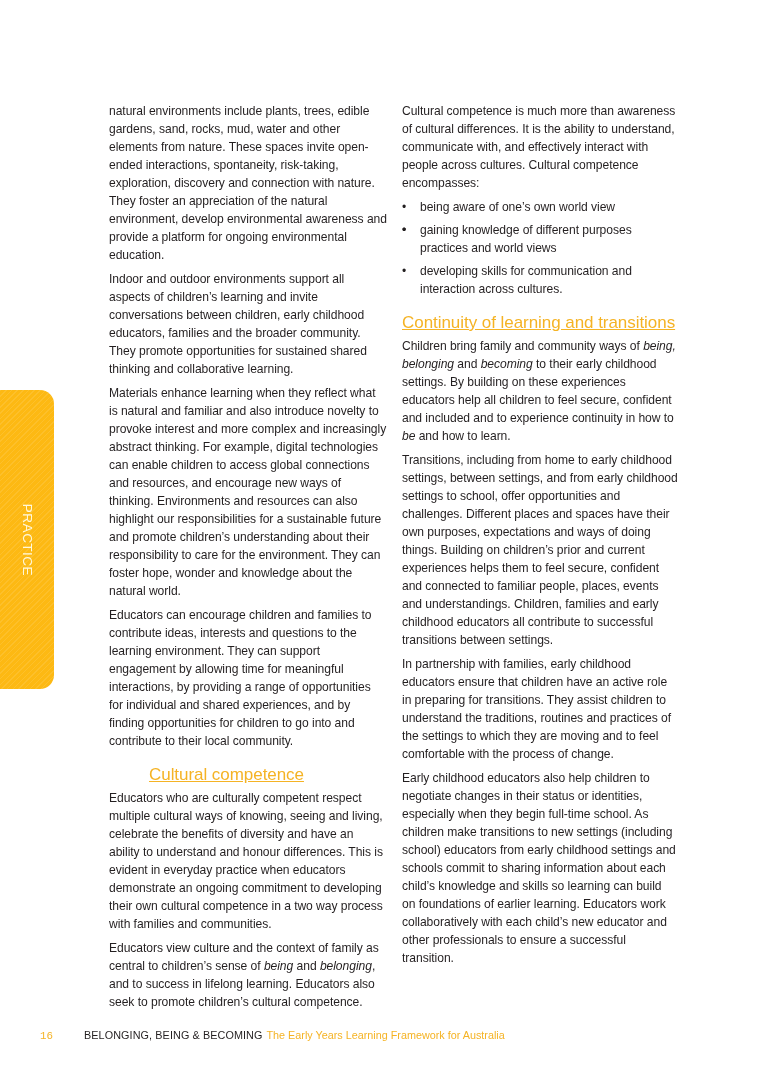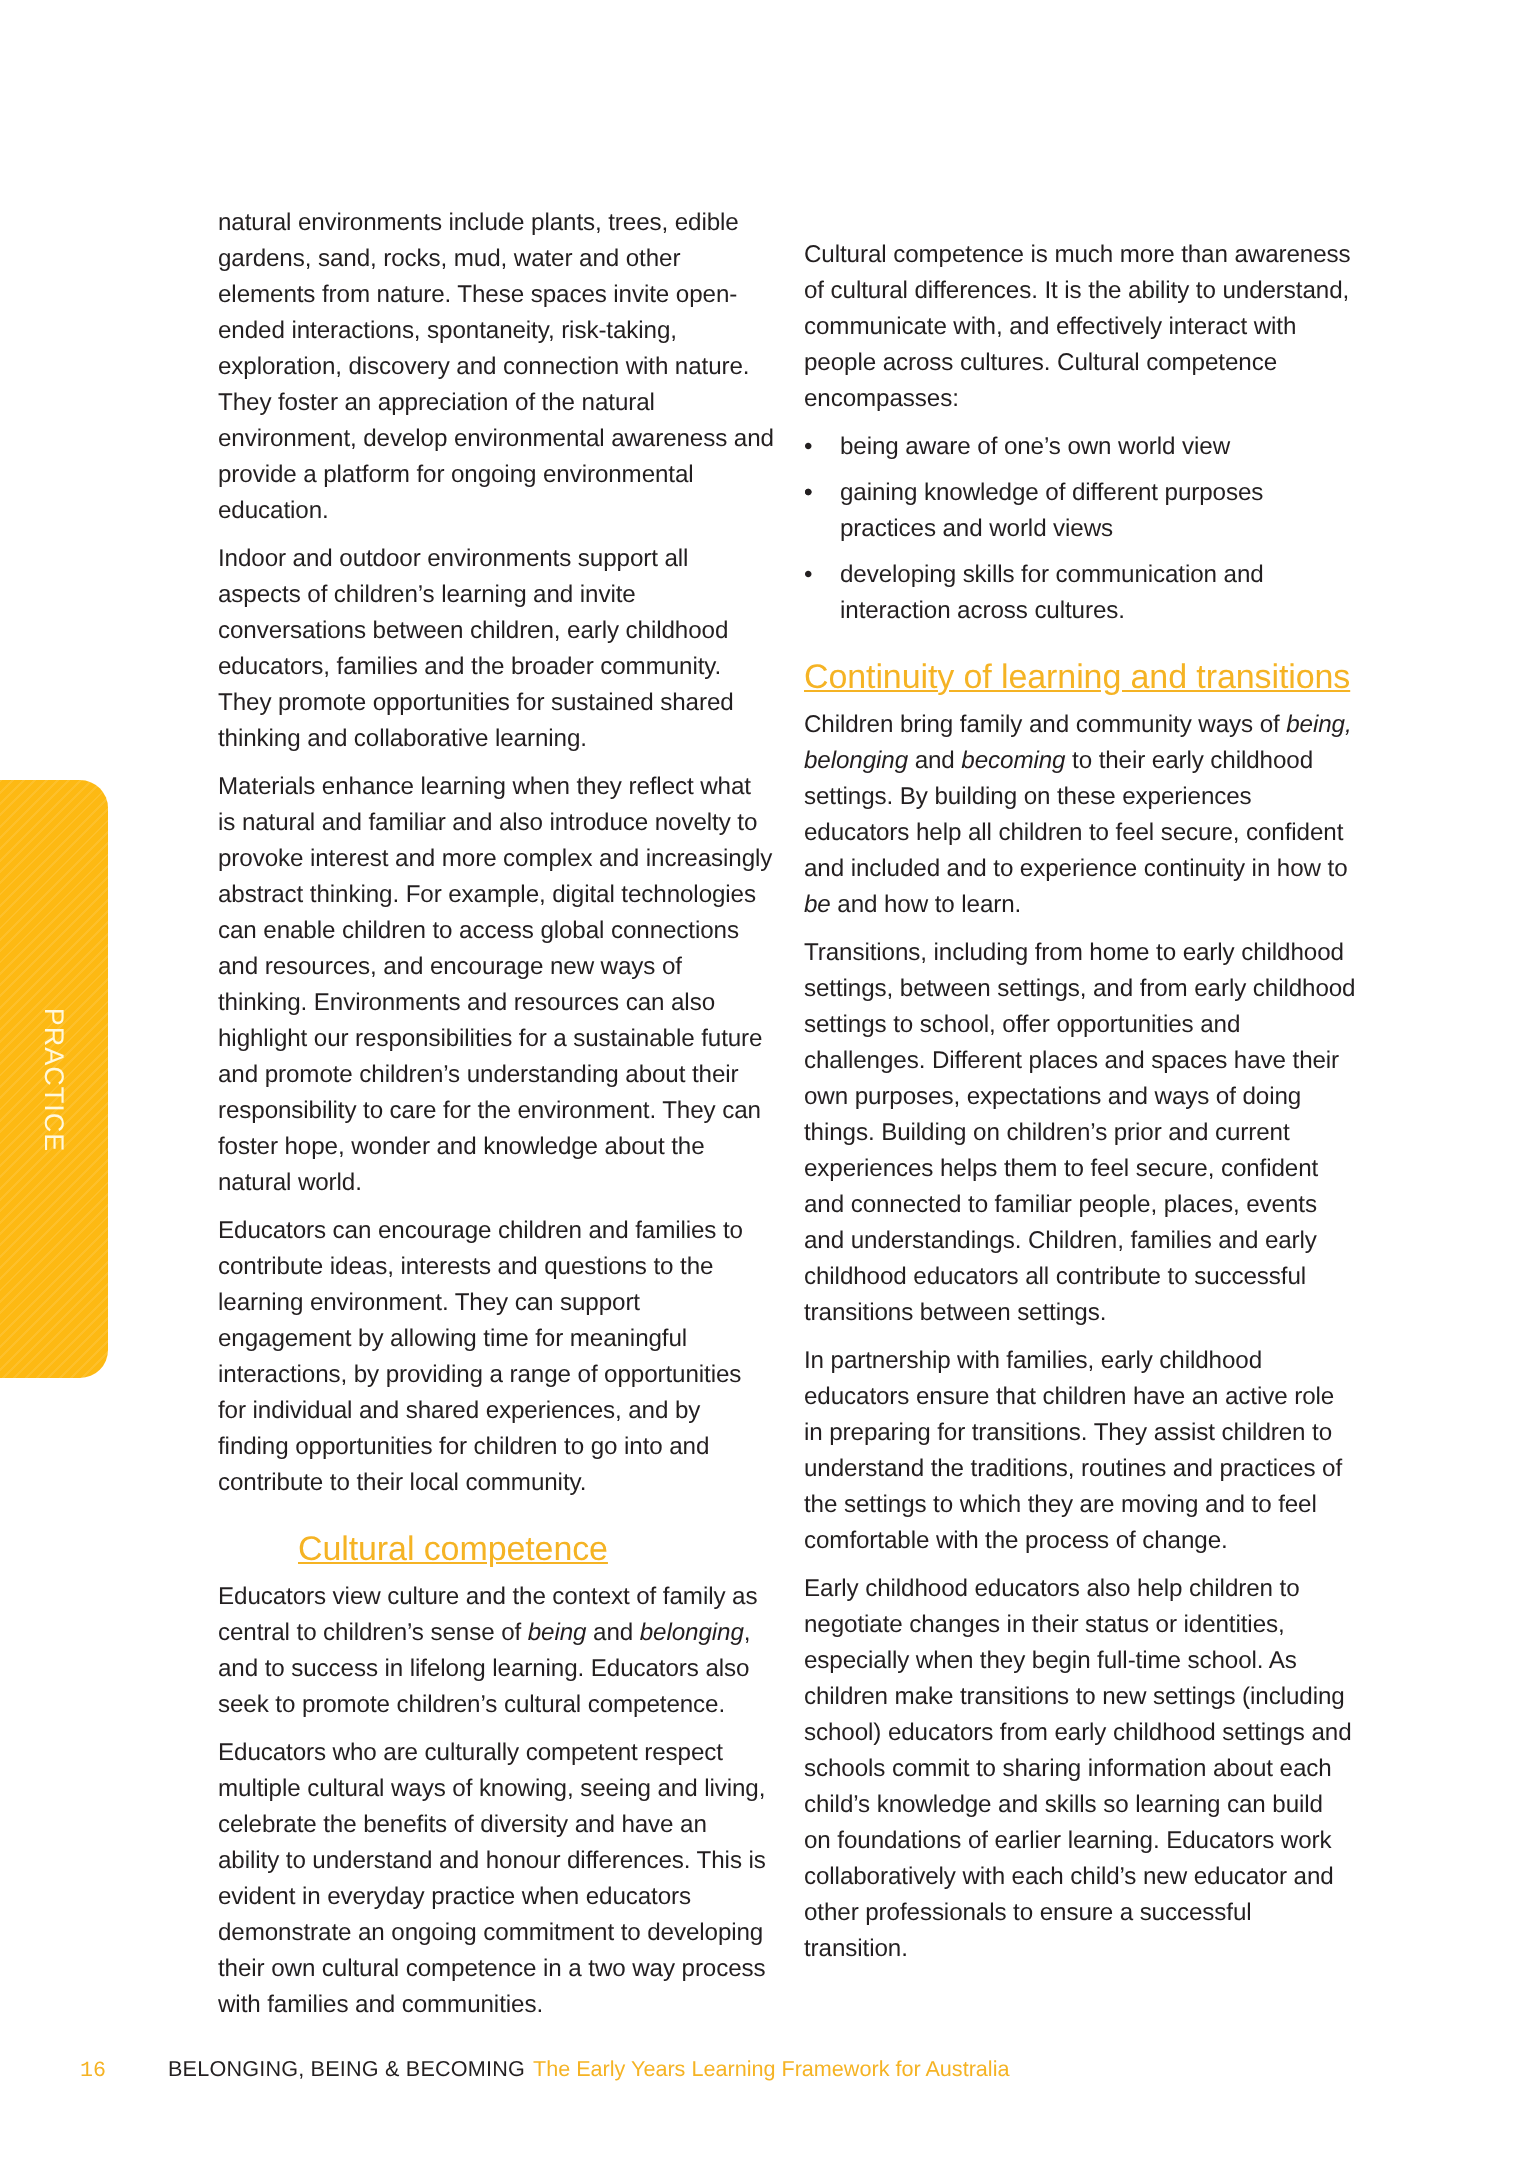--- a/index.html
+++ b/index.html
@@ -6,21 +6,21 @@
     body {
       width: 764px; height: 1080px; background: #ffffff; position: relative; overflow: hidden;
       font-family: "Liberation Sans", "DejaVu Sans", sans-serif;
       color: #231f20;
     }
     .col {
       position: absolute; top: 102px; width: 278px;
       font-size: 12.1px; line-height: 18px; letter-spacing: -0.05px;
     }
     .col-left { left: 109px; }
-    .col-right { left: 402px; width: 276px; margin-top: 16px; }
+    .col-right { left: 402px; width: 276px; }
     .col p { margin: 0 0 6px 0; }
     .col h2 {
       font-weight: normal; font-size: 17px; line-height: 22px;
       margin: 14px 0 3px 0;
       text-decoration: underline;
     }
     .col ul { list-style: none; margin: 0 0 6px 0; padding: 0; }
     .col li { position: relative; padding-left: 18px; margin-bottom: 5px; }
     .col li .bullet { position: absolute; left: 0; top: 0; }
     em { font-style: italic; }
@@ -50,22 +50,22 @@
   <span class="side-tab-label">PRACTICE</span>
 </div>
 
 <div class="col col-left">
   <p>natural environments include plants, trees, edible gardens, sand, rocks, mud, water and other elements from nature. These spaces invite open-ended interactions, spontaneity, risk-taking, exploration, discovery and connection with nature. They foster an appreciation of the natural environment, develop environmental awareness and provide a platform for ongoing environmental education.</p>
   <p>Indoor and outdoor environments support all aspects of children’s learning and invite conversations between children, early childhood educators, families and the broader community. They promote opportunities for sustained shared thinking and collaborative learning.</p>
   <p>Materials enhance learning when they reflect what is natural and familiar and also introduce novelty to provoke interest and more complex and increasingly abstract thinking. For example, digital technologies can enable children to access global connections and resources, and encourage new ways of thinking. Environments and resources can also highlight our responsibilities for a sustainable future and promote children’s understanding about their responsibility to care for the environment. They can foster hope, wonder and knowledge about the natural world.</p>
   <p>Educators can encourage children and families to contribute ideas, interests and questions to the learning environment. They can support engagement by allowing time for meaningful interactions, by providing a range of opportunities for individual and shared experiences, and by finding opportunities for children to go into and contribute to their local community.</p>
 
   <h2 class="accent" style="color: rgb(245, 179, 36); margin-left: 40px;">Cultural competence</h2>
+  <p>Educators who are culturally competent respect multiple cultural ways of knowing, seeing and living, celebrate the benefits of diversity and have an ability to understand and honour differences. This is evident in everyday practice when educators demonstrate an ongoing commitment to developing their own cultural competence in a two way process with families and communities.</p>
   <p><span>Educators view culture and the context of family as central to children’s sense of </span><em>being</em><span> and </span><em>belonging</em><span>, and to success in lifelong learning. Educators also seek to promote children’s cultural competence.</span></p>
-  <p>Educators who are culturally competent respect multiple cultural ways of knowing, seeing and living, celebrate the benefits of diversity and have an ability to understand and honour differences. This is evident in everyday practice when educators demonstrate an ongoing commitment to developing their own cultural competence in a two way process with families and communities.</p>
 </div>
 
 <div class="col col-right">
   <p>Cultural competence is much more than awareness of cultural differences. It is the ability to understand, communicate with, and effectively interact with people across cultures. Cultural competence encompasses:</p>
   <ul>
     <li><span class="bullet">•</span><span>being aware of one’s own world view</span></li>
     <li><span class="bullet">•</span></li>
     <li><span class="bullet">•</span><span>gaining knowledge of different purposes practices and world views</span></li>
     <li><span class="bullet">•</span><span>developing skills for communication and interaction across cultures.</span></li>
   </ul>

